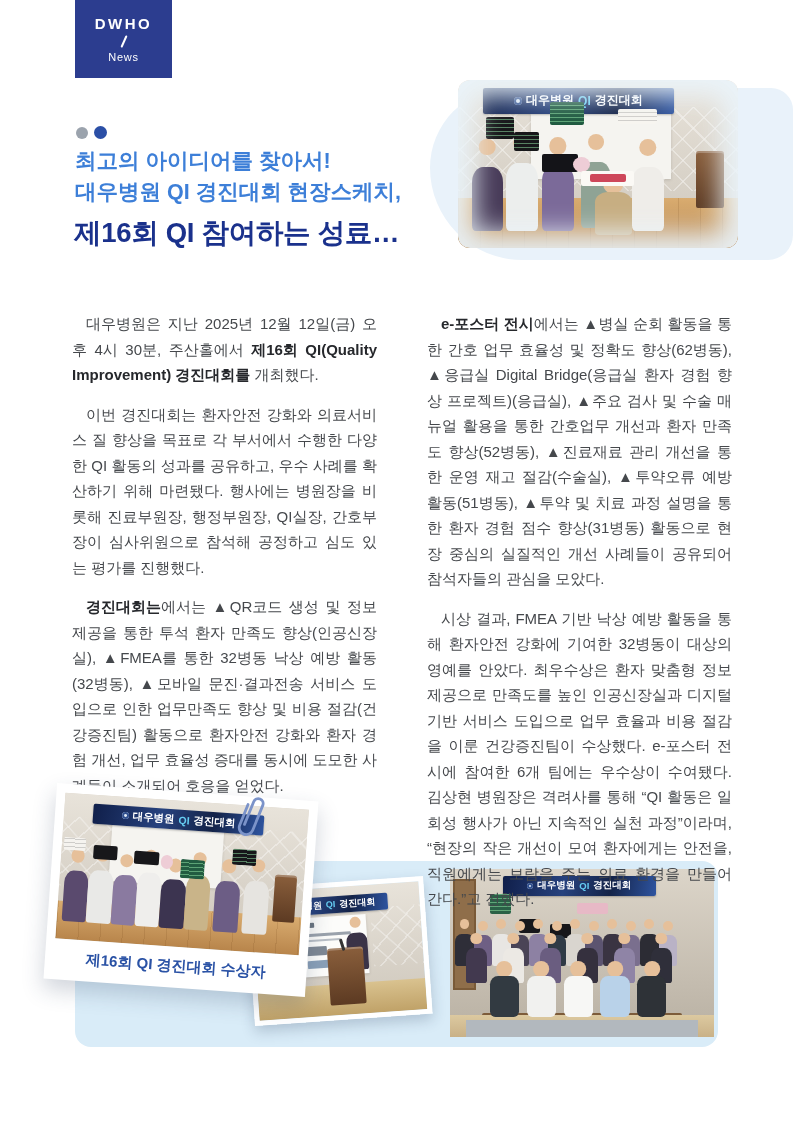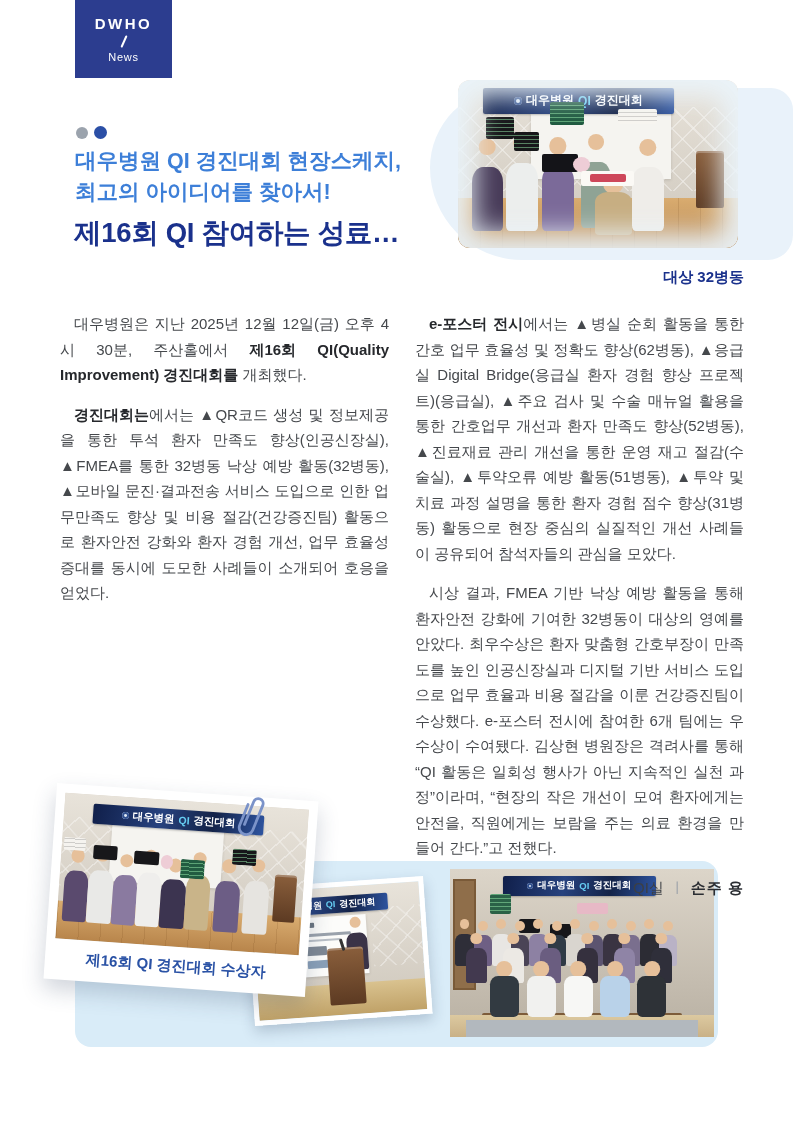--- a/index.html
+++ b/index.html
@@ -61,21 +61,21 @@
   .banner{position:absolute;display:flex;align-items:center;justify-content:center;gap:4px;color:#fff;
           font-weight:700;white-space:nowrap;border-radius:2px;
           background:linear-gradient(100deg,#101f4a 0%,#27427e 40%,#142348 70%,#2e54a0 100%);
           box-shadow:0 1px 2px rgba(0,0,0,.25);}
   .banner .qi{color:var(--banner_qi,#66cdf2);}
   .logo-dot{width:8px;height:8px;border-radius:50%;background:#dfe9f5;box-shadow:inset 0 0 0 2px #31508e;flex:0 0 auto;}
 
   
   .article{position:absolute;left:60px;top:311px;width:684px;display:flex;gap:26px;z-index:3;}
   .col{flex:1;font-size:15px;line-height:25.5px;color:var(--body,#45484c);text-align:justify;}
-  .col p{margin:0 0 14px;text-indent:14px;}
+  .col p{margin:0 12px 14px;text-indent:14px;}
   .col p b{font-weight:700;color:#26282c;}
   .byline{margin-top:2px;text-align:right;font-size:15px;color:#3c3f44;text-indent:0;}
   .byline .b-div{color:#9aa0a8;margin:0 6px;}
   .byline .b-author{font-weight:700;color:#2a2d32;letter-spacing:1px;}
 
   
   .gallery-panel{position:absolute;left:75px;top:861px;width:643px;height:186px;border-radius:16px;
                  background:var(--panel,#d9ecf8);z-index:1;}
   .right-photo{left:450px;top:869px;width:264px;height:168px;z-index:2;}
   .center-photo{left:250px;top:882px;width:168px;height:128px;border:5px solid #fff;
@@ -100,27 +100,26 @@
 
   <div class="masthead">
     <span class="mh-title">DWHO</span>
     <span class="mh-slash"></span>
     <span class="mh-sub">News</span>
   </div>
 
   <span class="dot dot1"></span>
   <span class="dot dot2"></span>
   <div class="eyebrow">
+    <div>최고의 아이디어를 찾아서!</div>
     <div>대우병원 QI 경진대회 현장스케치,</div>
-    <div>최고의 아이디어를 찾아서!</div>
   </div>
   <div class="headline">
     <div>제16회 QI 참여하는 성료…</div>
   </div>
-  <div class="hero-caption">대상 32병동</div>
 
   <div class="hero-blob"></div>
   <div class="photo hero-photo">
     <div class="scene">
       <div class="wall"></div>
       <div class="diamonds" style="left:0;right:0;top:16%;height:50%;"></div>
       <div class="screenp" style="left:26%;top:17%;width:50%;height:42%;"></div>
       <div class="banner" style="left:9%;top:5%;width:68%;height:15%;font-size:12px;">
         <span class="logo-dot"></span>
         <span>대우병원</span>
@@ -141,28 +140,26 @@
       <b class="sg" style="left:30%;top:44%;width:13%;height:11%;--c:#141418"></b>
       <b class="sg round" style="left:41%;top:46%;width:6%;height:9%;--c:#eecdd6"></b>
       <b class="sg wlines" style="left:57%;top:17%;width:14%;height:9%;--c:#f7f5f0"></b>
       <b class="sg red" style="left:44%;top:54%;width:19%;height:9%;--c:#fbf9f5"></b>
     </div>
   </div>
 
   <div class="article">
     <div class="col">
       <p><span>대우병원은 지난 2025년 12월 12일(금) 오후 4시 30분, 주산홀에서 </span><b>제16회 QI(Quality Improvement) 경진대회를</b><span> 개최했다.</span></p>
+      <p><span>이번 경진대회는 환자안전 강화와 의료서비스 질 향상을 목표로 각 부서에서 수행한 다양한 QI 활동의 성과를 공유하고, 우수 사례를 확산하기 위해 마련됐다. 행사에는 병원장을 비롯해 진료부원장, 행정부원장, QI실장, 간호부장이 심사위원으로 참석해 공정하고 심도 있는 평가를 진행했다.</span></p>
       <p><b>경진대회는</b><span>에서는 ▲QR코드 생성 및 정보제공을 통한 투석 환자 만족도 향상(인공신장실), ▲FMEA를 통한 32병동 낙상 예방 활동(32병동), ▲모바일 문진·결과전송 서비스 도입으로 인한 업무만족도 향상 및 비용 절감(건강증진팀) 활동으로 환자안전 강화와 환자 경험 개선, 업무 효율성 증대를 동시에 도모한 사례들이 소개되어 호응을 얻었다.</span></p>
     </div>
     <div class="col">
       <p><b>e-포스터 전시</b><span>에서는 ▲병실 순회 활동을 통한 간호 업무 효율성 및 정확도 향상(62병동), ▲응급실 Digital Bridge(응급실 환자 경험 향상 프로젝트)(응급실), ▲주요 검사 및 수술 매뉴얼 활용을 통한 간호업무 개선과 환자 만족도 향상(52병동), ▲진료재료 관리 개선을 통한 운영 재고 절감(수술실), ▲투약오류 예방 활동(51병동), ▲투약 및 치료 과정 설명을 통한 환자 경험 점수 향상(31병동) 활동으로 현장 중심의 실질적인 개선 사례들이 공유되어 참석자들의 관심을 모았다.</span></p>
-      <p><span>시상 결과, FMEA 기반 낙상 예방 활동을 통해 환자안전 강화에 기여한 32병동이 대상의 영예를 안았다. 최우수상은 환자 맞춤형 간호부장이 만족도를 높인 인공신장실과 디지털 기반 서비스 도입으로 업무 효율과 비용 절감을 이룬 건강증진팀이 수상했다. e-포스터 전시에 참여한 6개 팀에는 우수상이 수여됐다. 김상현 병원장은 격려사를 통해 “QI 활동은 일회성 행사가 아닌 지속적인 실천 과정”이라며, “현장의 작은 개선이 모여 환자에게는 안전을, 직원에게는 보람을 주는 의료 환경을 만들어 간다.”고 전했다.</span></p>
-      <p class="byline">
-        <span class="b-dept">QI실</span><span class="b-div">ㅣ</span><span class="b-author">손주 용</span>
-      </p>
+      <p><span>시상 결과, FMEA 기반 낙상 예방 활동을 통해 환자안전 강화에 기여한 32병동이 대상의 영예를 안았다. 최우수상은 환자 맞춤형 정보제공으로 만족도를 높인 인공신장실과 디지털 기반 서비스 도입으로 업무 효율과 비용 절감을 이룬 건강증진팀이 수상했다. e-포스터 전시에 참여한 6개 팀에는 우수상이 수여됐다. 김상현 병원장은 격려사를 통해 “QI 활동은 일회성 행사가 아닌 지속적인 실천 과정”이라며, “현장의 작은 개선이 모여 환자에게는 안전을, 직원에게는 보람을 주는 의료 환경을 만들어 간다.”고 전했다.</span></p>
     </div>
   </div>
 
   <div class="gallery-panel"></div>
 
   <div class="photo right-photo">
     <div class="scene">
       <div class="wall" style="background:linear-gradient(180deg,#dcd5c9,#c3bbae 70%,#b8b0a2);"></div>
       <div class="door" style="left:1%;top:6%;width:9%;height:66%;"></div>
       <div class="banner" style="left:20%;top:4%;width:58%;height:12%;font-size:9.5px;">

